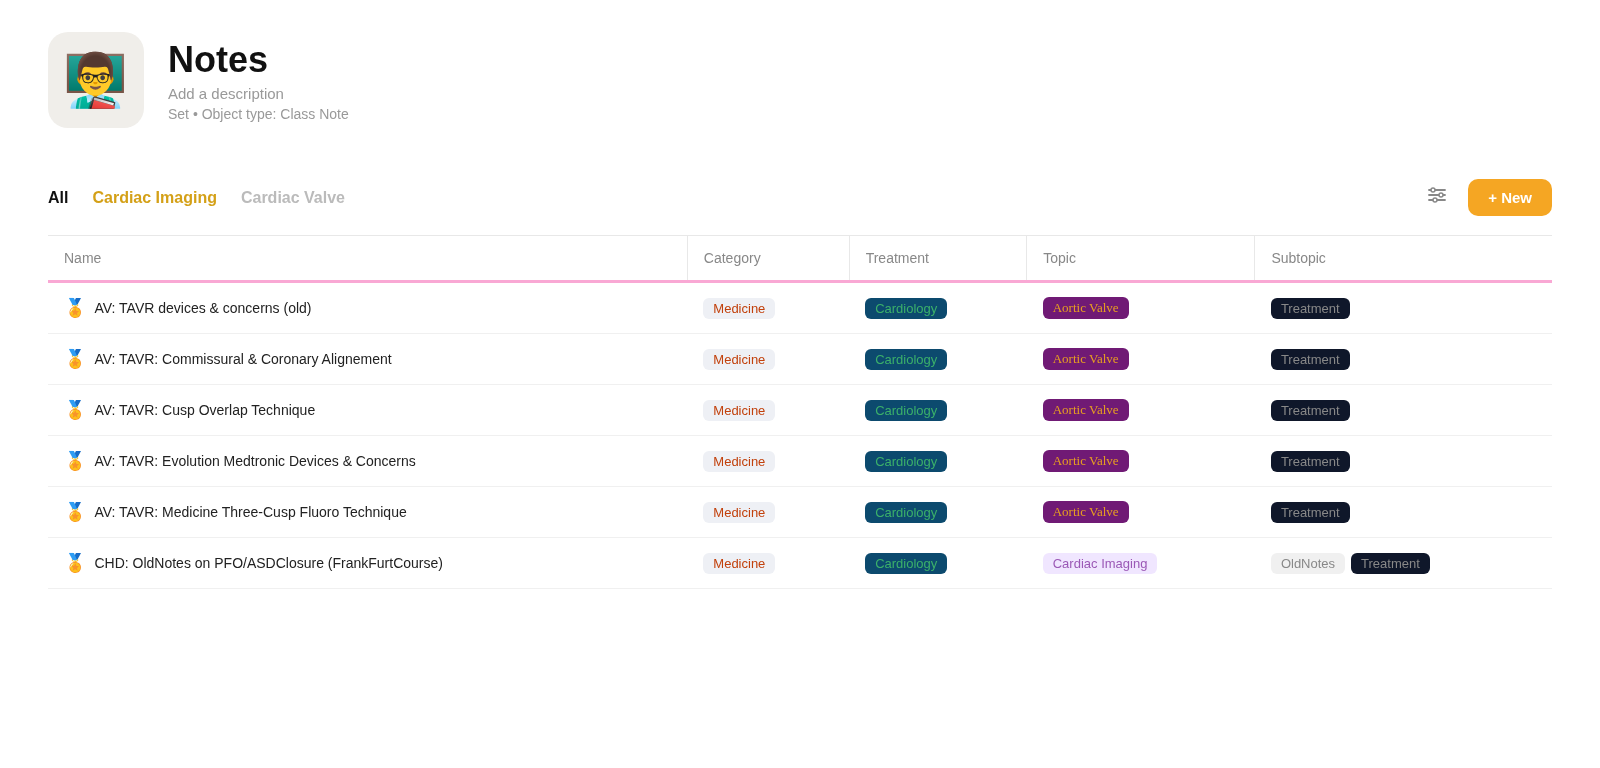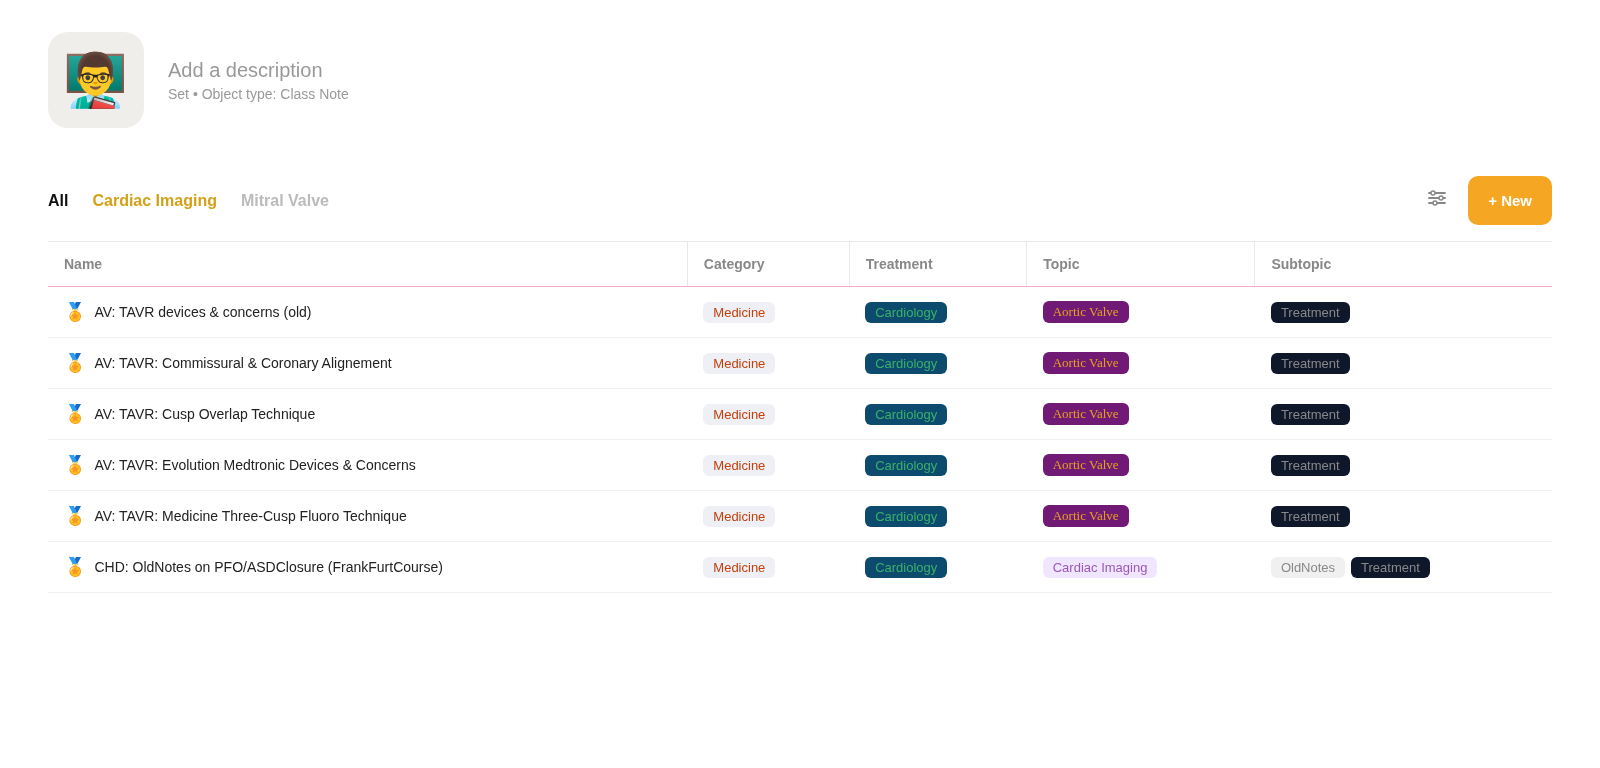--- a/index.html
+++ b/index.html
@@ -37,21 +37,21 @@
 
     .header-text h1 {
       font-size: 36px;
       font-weight: 700;
       color: #111;
       margin-bottom: 4px;
     }
 
     .header-text .description {
       color: #999;
-      font-size: 20px;
+      font-size: 15px;
       margin-bottom: 4px;
     }
 
     .header-text .meta {
       color: #999;
       font-size: 14px;
     }
 
     
     .tab-bar {
@@ -100,21 +100,21 @@
       padding: 8px;
       color: #666;
       font-size: 18px;
     }
 
     .new-btn {
       background: #f5a623;
       color: white;
       border: none;
       border-radius: 10px;
-      padding: 16px 20px;
+      padding: 10px 20px;
       font-size: 15px;
       font-weight: 600;
       cursor: pointer;
       display: flex;
       align-items: center;
       gap: 4px;
     }
 
     
     .divider {
@@ -124,25 +124,25 @@
     }
 
     
     .data-table {
       width: 100%;
       border-collapse: collapse;
     }
 
     .data-table thead tr th {
       text-align: left;
-      font-weight: 700;
+      font-weight: 400;
       color: #888;
       font-size: 14px;
       padding: 14px 16px;
-      border-bottom: 1px solid #f9a8d4;
+      border-bottom: 3px solid #f9a8d4;
       white-space: nowrap;
     }
 
     .col-separator {
       border-left: 1px solid #e8e8e8;
     }
 
     .data-table tbody tr {
       border-bottom: 1px solid #f0f0f0;
     }
@@ -215,30 +215,31 @@
 </head>
 <body>
 
 <div class="page-container">
 
   <div class="header">
     <div class="app-icon">
       <span>👨‍🏫</span>
     </div>
     <div class="header-text">
+      <h1>Notes</h1>
       <div class="description">Add a description</div>
       <div class="meta">Set  •  Object type: Class Note</div>
     </div>
   </div>
 
   <div class="tab-bar">
     <div class="tab-bar-inner">
       <span class="tab active">All</span>
       <span class="tab colored-tab">Cardiac Imaging</span>
-      <span class="tab">Mitral Valve</span>
+      <span class="tab">Cardiac Valve</span>
     </div>
     <div class="tab-bar-actions">
       <button class="filter-btn">
         <svg width="22" height="22" viewBox="0 0 22 22" fill="none" xmlns="http://www.w3.org/2000/svg">
           <line x1="3" y1="6" x2="19" y2="6" stroke="#888" stroke-width="1.8" stroke-linecap="round"></line>
           <line x1="3" y1="11" x2="19" y2="11" stroke="#888" stroke-width="1.8" stroke-linecap="round"></line>
           <line x1="3" y1="16" x2="19" y2="16" stroke="#888" stroke-width="1.8" stroke-linecap="round"></line>
           <circle cx="7" cy="6" r="2" fill="white" stroke="#888" stroke-width="1.5"></circle>
           <circle cx="15" cy="11" r="2" fill="white" stroke="#888" stroke-width="1.5"></circle>
           <circle cx="9" cy="16" r="2" fill="white" stroke="#888" stroke-width="1.5"></circle>

